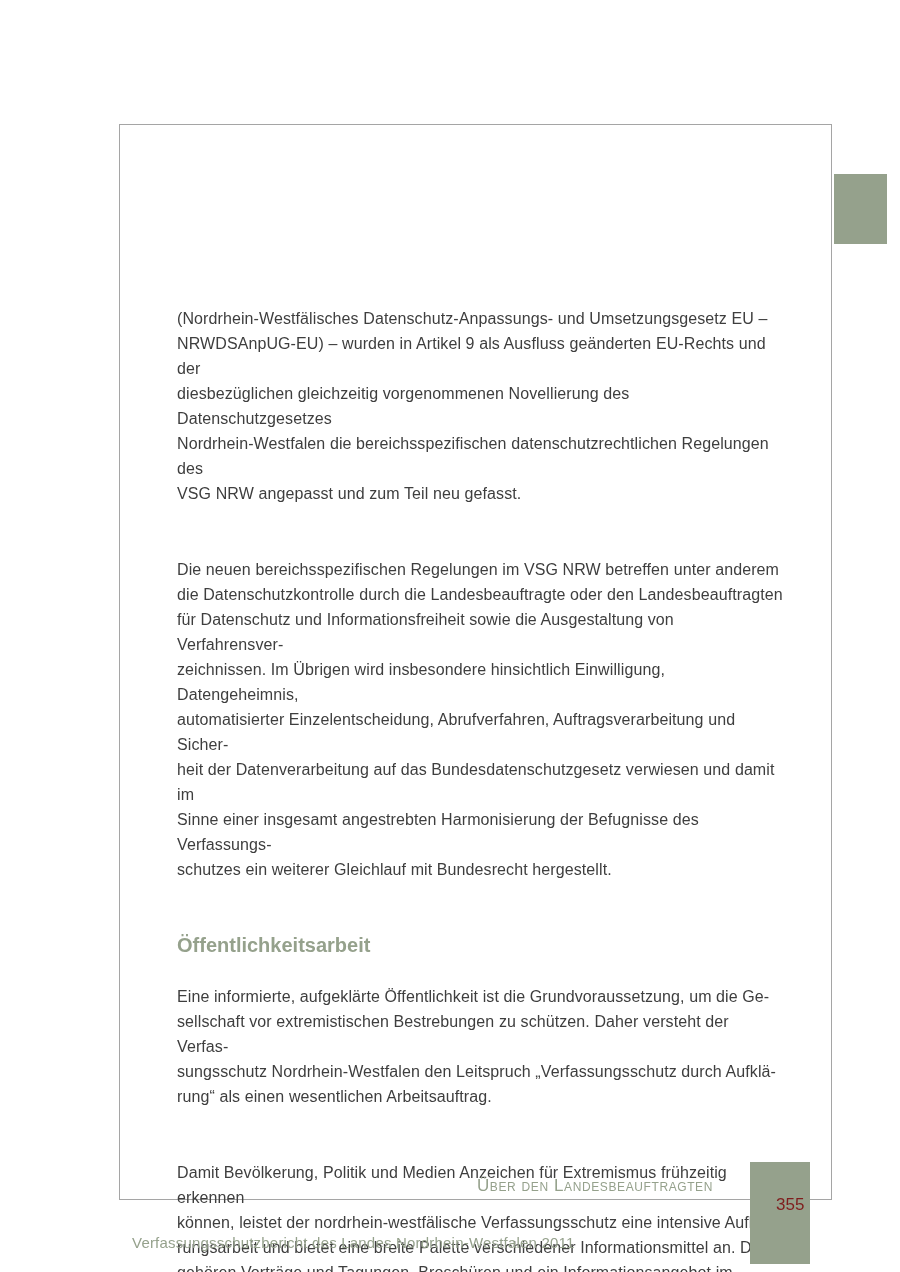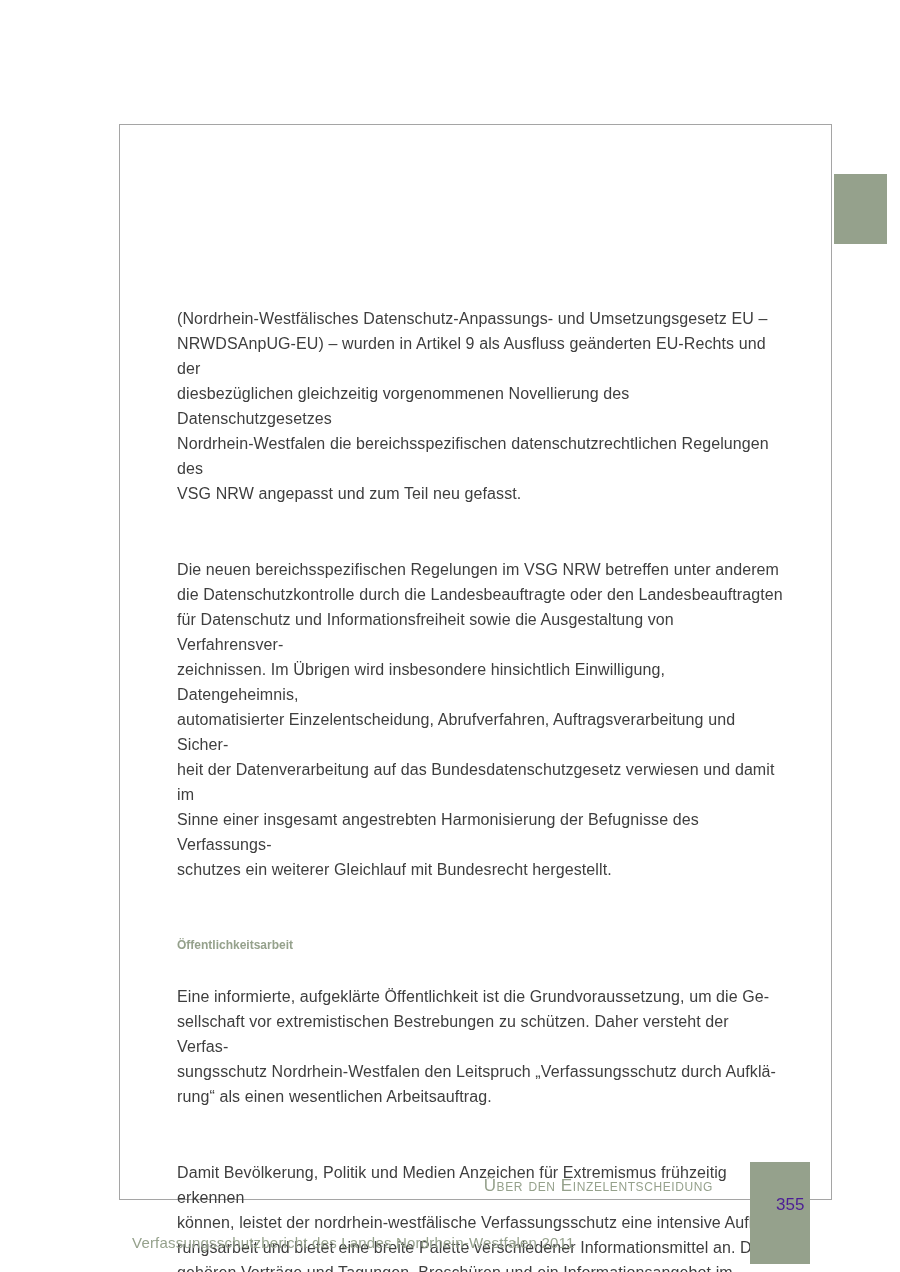--- a/index.html
+++ b/index.html
@@ -45,21 +45,21 @@
   }
   .content p {
     font-size: 16px;
     line-height: 25px;
     letter-spacing: 0.1px;
     color: var(--body-text);
     white-space: pre-line;
     margin-bottom: 25px;
   }
   .content h2 {
-    font-size: 12px;
+    font-size: 20px;
     line-height: 25px;
     font-weight: bold;
     color: var(--accent);
     margin-bottom: 0;
     margin-top: 20px;
   }
   .running-footer {
     position: absolute;
     right: 105px;
     top: 1038px;
@@ -76,21 +76,21 @@
     width: 60px;
     height: 102px;
     background: var(--accent);
     text-align: center;
     z-index: 5;
   }
   .page-number-box span {
     display: inline-block;
     margin-top: 7px;
     font-size: 17px;
-    color: #4c1d95;
+    color: #7f1d1d;
   }
   .bottom-caption {
     position: absolute;
     left: 93px;
     top: 1195px;
     font-size: 15px;
     letter-spacing: 0.2px;
     color: var(--accent);
   }
 </style>
@@ -124,21 +124,21 @@
 können, leistet der nordrhein-westfälische Verfassungsschutz eine intensive Aufklä-
 rungsarbeit und bietet eine breite Palette verschiedener Informationsmittel an. Dazu
 gehören Vorträge und Tagungen, Broschüren und ein Informationsangebot im Internet.
 Einen umfassenden Aufklärungsbeitrag, der alle verfassungsschutzrelevanten Themen
 umfasst, liefert der jährliche Verfassungsschutzbericht. Die Jahresberichte dienen Ge-
 richten und Behörden als Nachschlagewerk zum Extremismus in NRW. Sie werden den
 Mitgliedern des Landtags zur Unterrichtung über Entwicklungen vorgelegt und auch
 von der Öffentlichkeit stark nachgefragt.</p>
     </div>
 
-    <div class="running-footer">Über den Einzelentscheidung</div>
+    <div class="running-footer">Über den Landesbeauftragten</div>
 
   </div>
 
   <div class="edge-tab"></div>
 
   <div class="page-number-box">
     <span>355</span>
   </div>
 
   <div class="bottom-caption">Verfassungsschutzbericht des Landes Nordrhein-Westfalen 2011</div>

